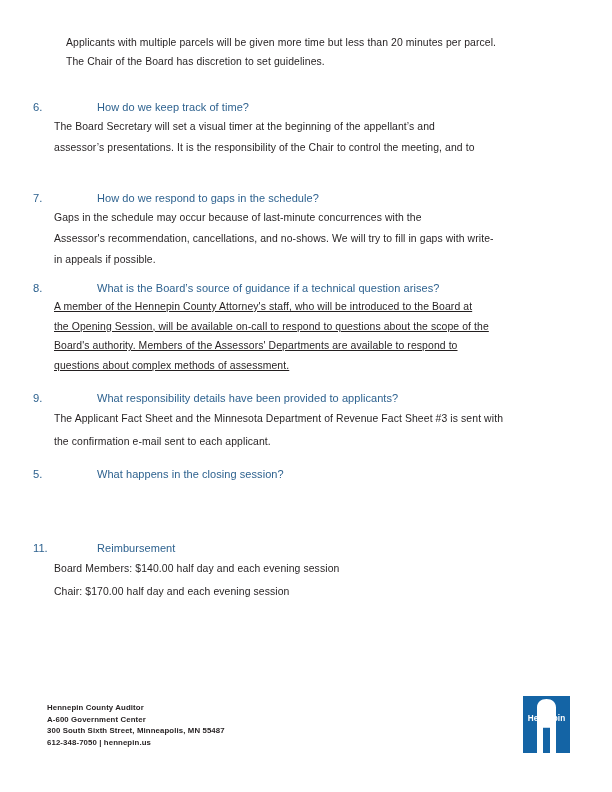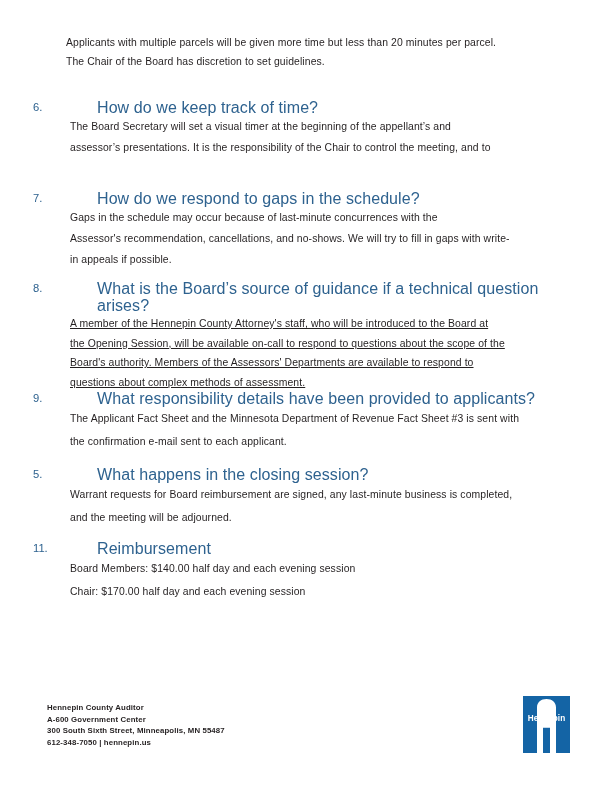--- a/index.html
+++ b/index.html
@@ -54,28 +54,28 @@
     flex: 0 0 27px;
     font-size: 11.2px;
     line-height: 17px;
     color: #2e628f;
     text-align: left;
     padding-left: 3px;
     box-sizing: border-box;
   }
   .q-head {
     flex: 1 1 auto;
-    font-size: 16px;
+    font-size: 11px;
     line-height: 17px;
     color: #2e628f;
     letter-spacing: 0.005em;
     padding-left: 40px;
   }
   .answer {
-    margin-left: 40px;
+    margin-left: 24px;
     width: 518px;
     font-size: 10.4px;
     color: #231f20;
     letter-spacing: 0.01em;
   }
   .answer .ln {
     display: block;
     line-height: 21px;
   }
   .answer.tight .ln { line-height: 19.5px; text-decoration: underline; }
@@ -162,24 +162,20 @@
     <div class="answer loose">
       <span class="ln">The Applicant Fact Sheet and the Minnesota Department of Revenue Fact Sheet #3 is sent with</span>
       <span class="ln">the confirmation e-mail sent to each applicant.</span>
     </div>
   </div>
 
   <div class="qa" style="top:466px;">
     <div class="q-row">
       <div class="q-num">5.</div>
       <div class="q-head">What happens in the closing session?</div>
-    </div>
-    <div class="answer loose">
-      <span class="ln">Warrant requests for Board reimbursement are signed, any last-minute business is completed,</span>
-      <span class="ln">and the meeting will be adjourned.</span>
     </div>
   </div>
 
   <div class="qa" style="top:540px;">
     <div class="q-row">
       <div class="q-num">11.</div>
       <div class="q-head">Reimbursement</div>
     </div>
     <div class="answer loose">
       <span class="ln">Board Members: $140.00 half day and each evening session</span>

